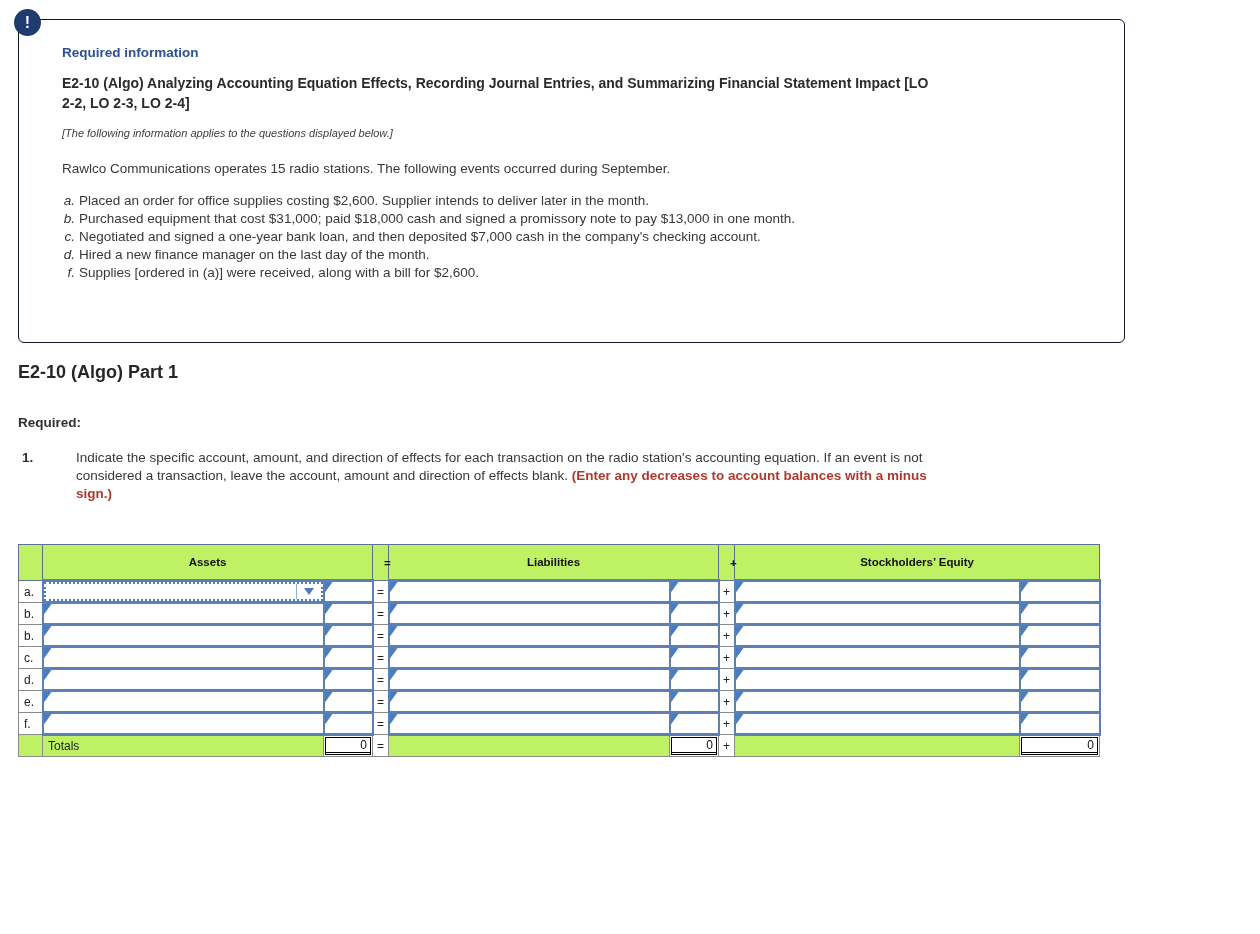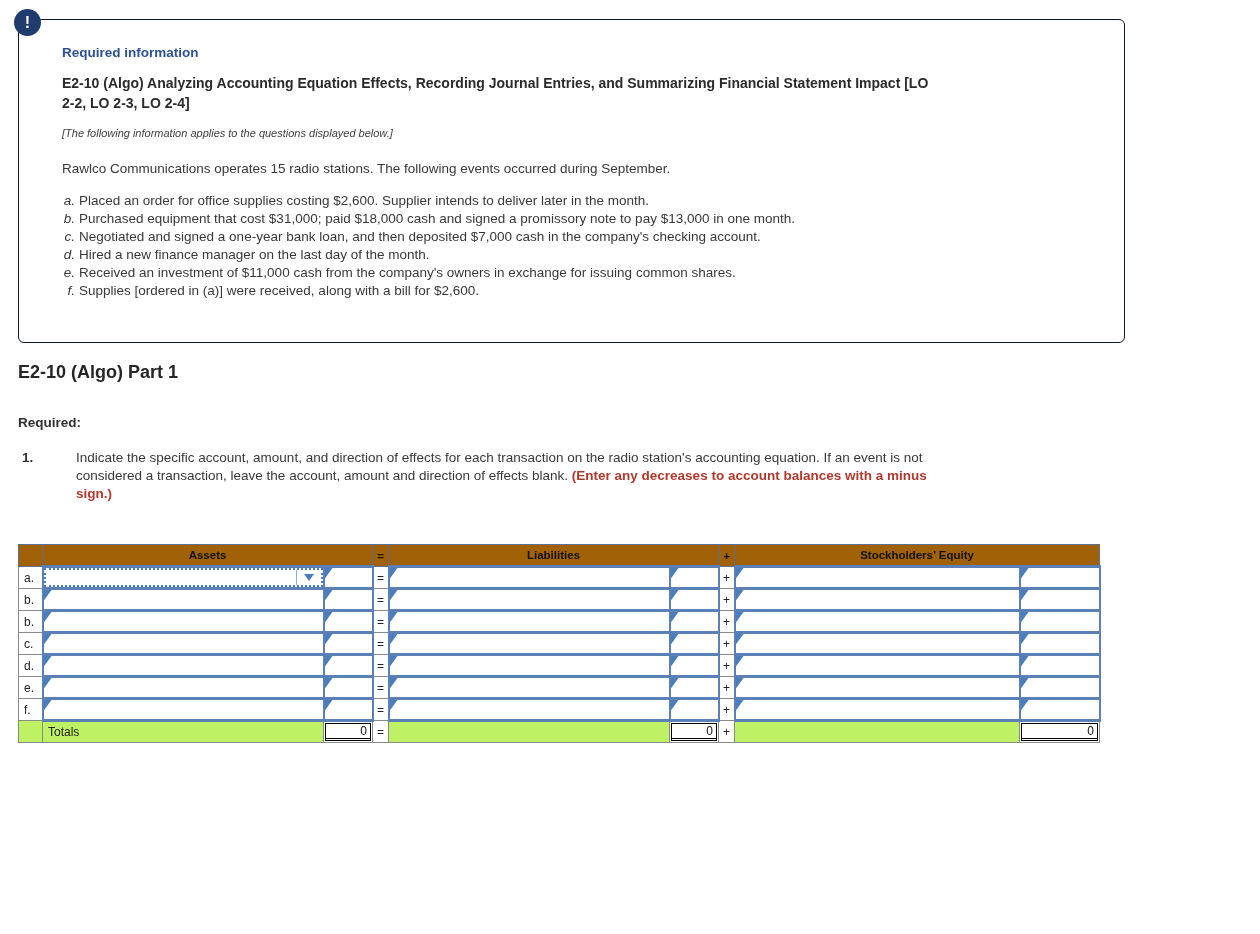--- a/index.html
+++ b/index.html
@@ -97,28 +97,28 @@
 
   
   .eq-table-wrap { position: absolute; left: 18px; top: 544px; }
   table.eq-table {
     border-collapse: collapse;
     table-layout: fixed;
     width: 1081px;
     font-family: "Liberation Sans", sans-serif;
   }
   .eq-table th {
-    background: #a16207;
+    background: #bef264;
     border: 1px solid #5d6f92;
     font-size: 11.5px;
     font-weight: bold;
     color: #111111;
     height: 15px;
     text-align: center;
-    padding: 4px;
+    padding: 11px;
   }
   .eq-table td { height: 22px; padding: 0; }
   td.lab, td.op {
     border: 1px solid #8a8a8a;
     background: #ffffff;
     text-align: center;
     font-size: 12px;
     color: #222222;
   }
   td.lab { text-align: left; padding-left: 5px; }
@@ -200,23 +200,20 @@
   </div>
 
   <div class="event-row">
     <span class="event-letter">c.</span><span class="event-text">Negotiated and signed a one-year bank loan, and then deposited $7,000 cash in the company's checking account.</span>
   </div>
 
   <div class="event-row">
     <span class="event-letter">d.</span><span class="event-text">Hired a new finance manager on the last day of the month.</span>
   </div>
 
-  <div class="event-row">
-    <span class="event-letter">e.</span><span class="event-text">Received an investment of $11,000 cash from the company's owners in exchange for issuing common shares.</span>
-  </div>
 
   <div class="event-row">
     <span class="event-letter">f.</span><span class="event-text">Supplies [ordered in (a)] were received, along with a bill for $2,600.</span>
   </div>
 </div>
 </div>
 
 <div class="part-heading">E2-10 (Algo) Part 1</div>
 <div class="required-label">Required:</div>
 

